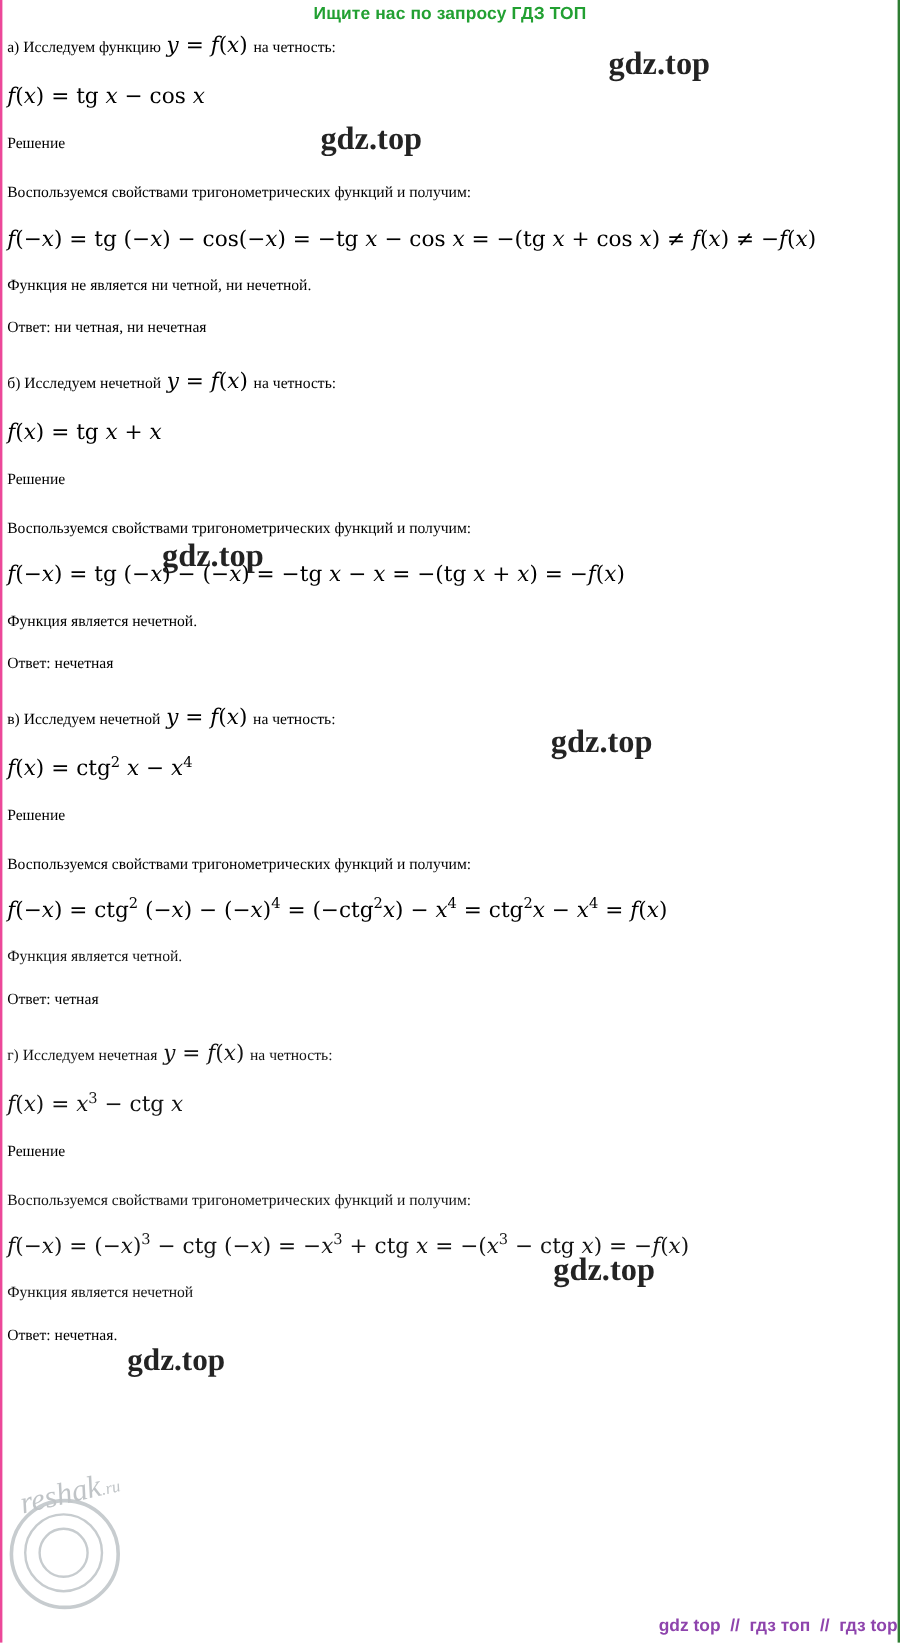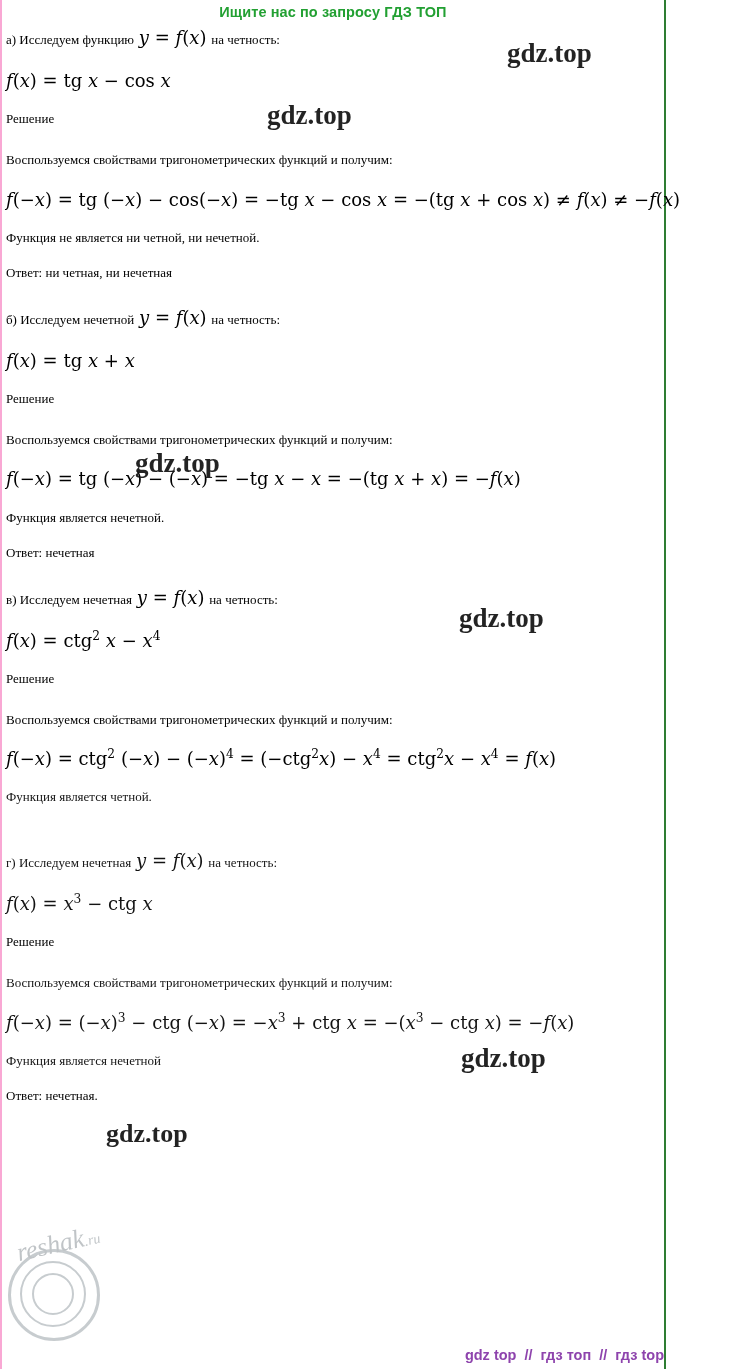--- a/index.html
+++ b/index.html
@@ -10,24 +10,24 @@
   body {
     width: 750px;
     height: 1369px;
     position: relative;
     overflow: hidden;
     font-family: "Liberation Serif", serif;
     color: #000000;
   }
   .page {
     position: relative;
-    width: 666px;
+    width: 750px;
     height: 1369px;
     box-sizing: border-box;
-    border-left: 2px solid #f9a8d4;
+    border-left: 2px solid #ec4899;
     border-right: 2px solid #2e7d32;
   }
   .top-banner {
     text-align: center;
     color: #22a032;
     font-family: "Liberation Sans", sans-serif;
     font-size: 14.5px;
     font-weight: bold;
     padding-top: 4px;
     letter-spacing: 0.1px;
@@ -176,39 +176,40 @@
       <div class="spacer-md"></div>
       <div class="line text">Функция является нечетной.</div>
       <div class="spacer-md"></div>
       <div class="line text">Ответ: нечетная</div>
     </div>
 
     <div class="spacer-lg"></div>
 
     <div>
       <div class="line">
-        <span class="text">в) Исследуем нечетная</span>
+        <span class="text">в) Исследуем нечетной</span>
         <span class="math"><i>y</i> <span class="op">=</span> <i>f</i>(<i>x</i>)</span>
         <span class="text">на четность:</span>
       </div>
       <div class="spacer-md"></div>
       <div class="line math">
         <i>f</i>(<i>x</i>) <span class="op">=</span> <span class="op">ctg</span><sup>2</sup> <i>x</i> <span class="op">−</span> <i>x</i><sup>4</sup>
       </div>
       <div class="spacer-md"></div>
       <div class="line text">Решение</div>
       <div class="spacer-lg"></div>
       <div class="line text">Воспользуемся свойствами тригонометрических функций и получим:</div>
       <div class="spacer-md"></div>
       <div class="line math">
         <i>f</i>(−<i>x</i>) <span class="op">=</span> <span class="op">ctg</span><sup>2</sup> (−<i>x</i>) <span class="op">−</span> (−<i>x</i>)<sup>4</sup> <span class="op">=</span> (−<span class="op">ctg</span><sup>2</sup><i>x</i>) <span class="op">−</span> <i>x</i><sup>4</sup> <span class="op">=</span> <span class="op">ctg</span><sup>2</sup><i>x</i> <span class="op">−</span> <i>x</i><sup>4</sup> <span class="op">=</span> <i>f</i>(<i>x</i>)
       </div>
       <div class="spacer-md"></div>
       <div class="line text muted-row">Функция является четной.</div>
       <div class="spacer-md"></div>
+      <div class="line text">Ответ: четная</div>
     </div>
 
     <div class="spacer-lg"></div>
 
     <div>
       <div class="line muted-row">
         <span class="text">г) Исследуем нечетная</span>
         <span class="math"><i>y</i> <span class="op">=</span> <i>f</i>(<i>x</i>)</span>
         <span class="text">на четность:</span>
       </div>

